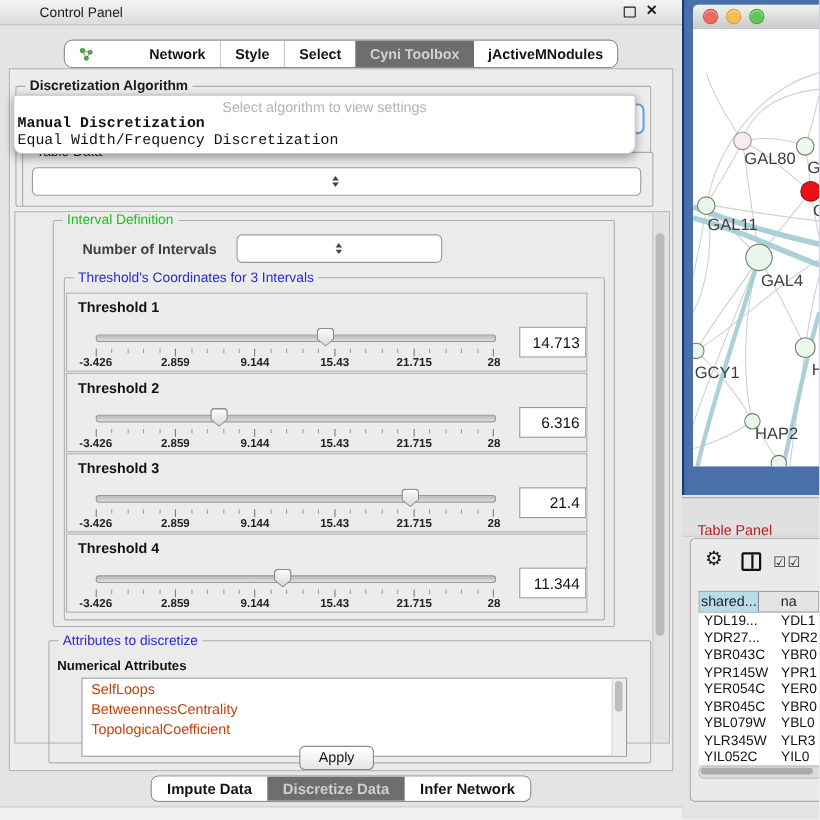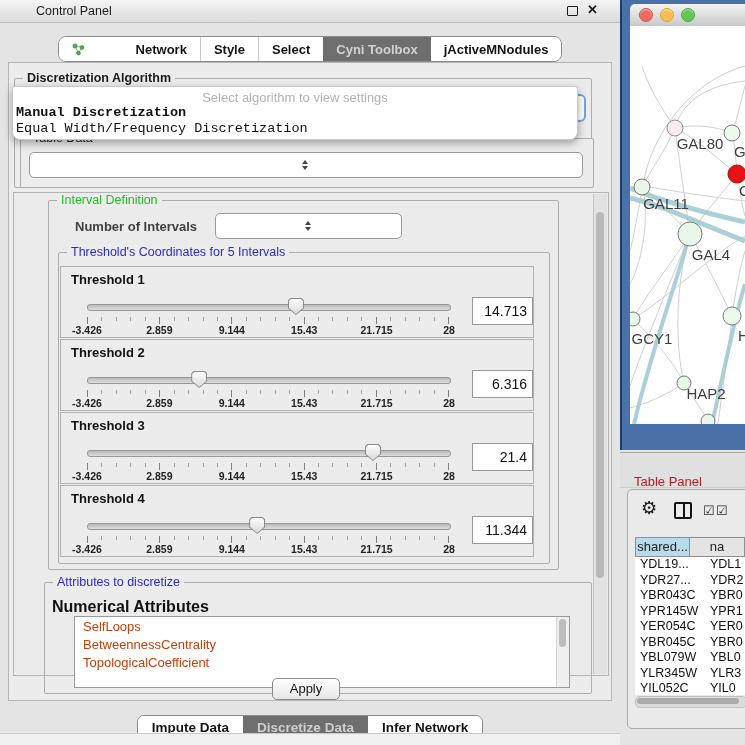--- a/index.html
+++ b/index.html
@@ -63,29 +63,29 @@
   .thumb i{position:absolute;left:1px;top:1px;width:14px;height:15px;clip-path:polygon(14% 0,86% 0,100% 14%,100% 60%,50% 100%,0 60%,0 14%);background:linear-gradient(#fdfdfd,#d9d9d9);}
   .ticks{position:absolute;left:0;top:20px;width:100%;display:flex;justify-content:space-between;}
   .ticks i{width:1px;background:#7d7d7d;}
   .ticks i.mj{height:7px;}
   .ticks i.mn{height:4px;background:#9f9f9f;}
   .scale-labels{position:absolute;left:0;top:27px;width:100%;height:11px;}
   .scale-labels span{position:absolute;transform:translateX(-50%);font-size:10.5px;font-weight:700;color:#222;white-space:nowrap;}
   .thr-value{position:absolute;left:411px;top:30px;width:54px;height:26px;background:#fff;border:1px solid #999;font-size:14px;color:#111;text-align:right;line-height:26px;padding-right:5px;}
 
   #attr-group{left:44px;top:582px;width:546px;height:110px;}
-  #attr-list-label{left:52px;top:598px;font-size:16px;font-weight:700;color:#111;}
+  #attr-list-label{left:52px;top:598px;font-size:12px;font-weight:700;color:#111;}
   #attr-list{left:74px;top:616px;width:494px;height:70px;background:#fff;border:1px solid #9a9a9a;}
   .attr-item{font-size:13px;color:#c2410c;padding:1.5px 0 1.5px 8px;}
   #list-vscroll{position:absolute;right:0;top:0;width:12px;height:100%;background:#efefef;border-left:1px solid #d5d5d5;}
   #list-vthumb{position:absolute;left:2px;top:2px;width:7px;height:28px;background:#bdbdbd;border-radius:4px;}
 
   #apply-btn{left:272px;top:678px;width:66px;height:20px;background:linear-gradient(#ffffff,#e6e6e6);border:1px solid #8a8a8a;border-radius:5px;font-size:13px;color:#111;text-align:center;line-height:20px;}
 
-  #bottom-tab-bar{left:0;top:705px;width:620px;display:flex;justify-content:center;margin-top:10px;}
+  #bottom-tab-bar{left:0;top:705px;width:620px;display:flex;justify-content:center;}
   .btab{display:flex;align-items:center;padding:0 14px;height:22px;font-size:13.5px;font-weight:600;color:#141414;background:#fff;}
   .btab + .btab{border-left:1px solid #c9c9c9;}
   .btab.sel{background:#6e6e6e;color:#cfcfcf;border-left:none;}
   .btab.sel + .btab{border-left:none;}
   #bottom-strip{left:0;top:733px;width:620px;height:12px;background:#f0f0f0;border-top:1px solid #c9c9c9;}
 
   
   #net-window{left:620px;top:0;width:125px;height:450px;background:#4a70a9;border-left:2px solid #1c3a6e;}
   #net-titlebar{left:630px;top:4px;width:115px;height:22px;background:linear-gradient(#f3f3f3,#c9c9c9);border-radius:5px 0 0 0;border-bottom:1px solid #9a9a9a;display:flex;align-items:center;padding-left:9px;gap:7px;}
   .tlight{width:12px;height:12px;border-radius:50%;box-shadow:inset 0 1px 1px rgba(255,255,255,.6);}
@@ -184,21 +184,21 @@
   <div class="abs group" id="interval-group">
     <span class="gtitle green">Interval Definition</span>
   </div>
   <div class="abs" id="noi-label">Number of Intervals</div>
   <div class="abs combo" id="noi-combo">
     <span class="val" style="padding-left:10px;">5</span>
     <span class="spin"></span>
   </div>
 
   <div class="abs group" id="thr-group">
-    <span class="gtitle blue">Threshold's Coordinates for 5 Intervals</span>
+    <span class="gtitle blue">Threshold's Coordinates for 3 Intervals</span>
   </div>
   <div id="thr-rows">
       <div class="thr-row" style="top: 266px;">
       <div class="thr-label">Threshold 1</div>
       <div class="slider-wrap">
         <div class="track"></div>
         <div class="thumb" style="left: calc(57.72% - 8px);">
             <i></i>
           </div>
         <div class="ticks">

